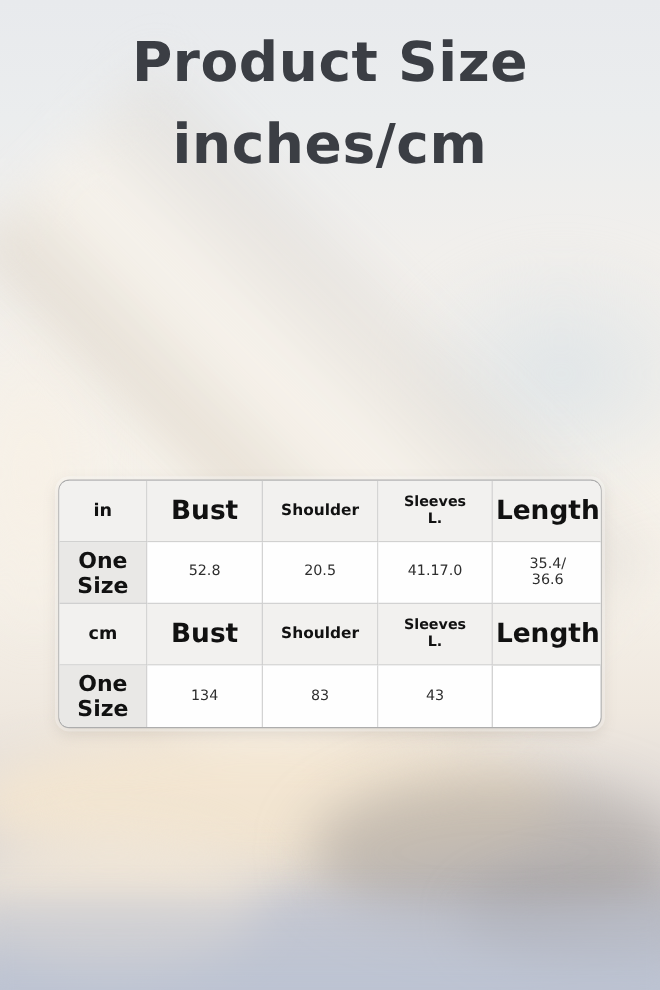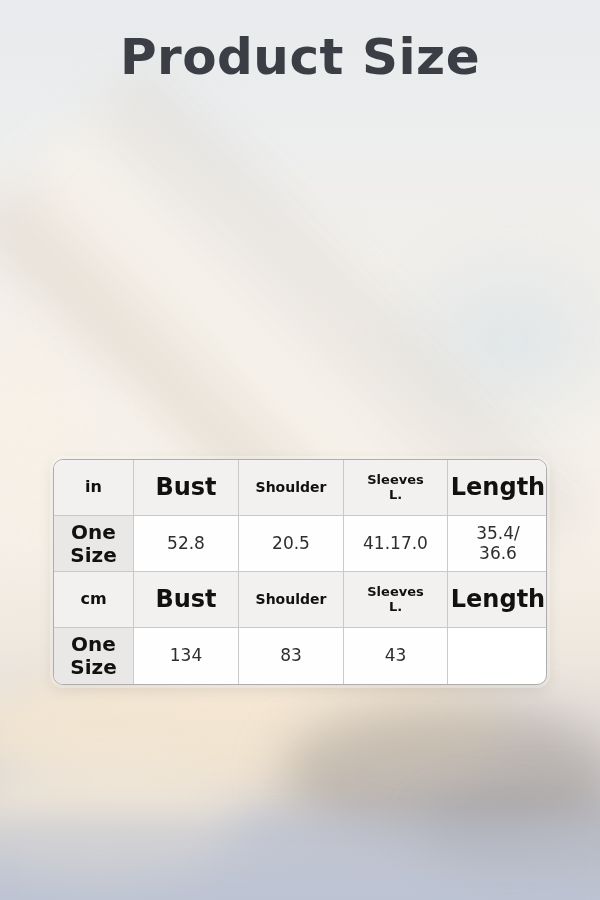--- a/index.html
+++ b/index.html
@@ -61,21 +61,21 @@
 
   
   .title-wrap {
     position:absolute; left:0; top:20px; width:600px;
     text-align:center; color:#3b3e44; font-weight:600;
     font-size:50px; line-height:74px; letter-spacing:0.5px;
   }
 
   
   .size-table {
-    position:absolute; left:53px; top:459px; width:494px;
+    position:absolute; left:53px; top:436px; width:494px;
     display:grid;
     grid-template-columns:80px 105px 105px 104px 100px;
     grid-auto-rows:56px;
     background:#ffffff;
     border:1px solid #adadad;
     border-radius:10px;
     overflow:hidden;
     box-shadow:0 0 0 3px rgba(255,255,255,0.30), 0 4px 14px rgba(110,100,90,0.18);
   }
   .cell {
@@ -87,39 +87,40 @@
     color:#111;
   }
   .cell:nth-child(5n) { border-right:none; }
   .cell:nth-child(n+16) { border-bottom:none; }
   .hd  { background:#f2f1ef; font-weight:bold; }
   .lbl { background:#e9e8e6; font-weight:bold; font-size:20px; }
   .unit { font-size:16px; }
   .big  { font-size:24px; }
   .mid  { font-size:14px; }
   .sm   { font-size:13px; }
-  .val  { background:#fefefe; font-weight:normal; font-size:17px; color:#2e2e2e; }
+  .val  { background:#fefefe; font-weight:normal; font-size:13px; color:#2e2e2e; }
 </style>
 </head>
 <body>
 
 <div class="bg">
   <div class="blob tint-topright"></div>
   <div class="blob cream-left"></div>
   <div class="blob wing"></div>
   <div class="blob glow"></div>
   <div class="blob cloud-peach"></div>
   <div class="blob cloud-gray"></div>
   <div class="blob cloud-gray2"></div>
   <div class="blob cloud-cream-bl"></div>
   <div class="blob haze-bottom"></div>
 </div>
 
 <div class="title-wrap">
   <div>Product Size</div>
+  <div>inches/cm</div>
 </div>
 
 <div class="size-table">
 
   <div class="cell hd unit">in</div>
   <div class="cell hd big">Bust</div>
   <div class="cell hd mid">Shoulder</div>
   <div class="cell hd sm">Sleeves
 L.</div>
   <div class="cell hd big">Length</div>

